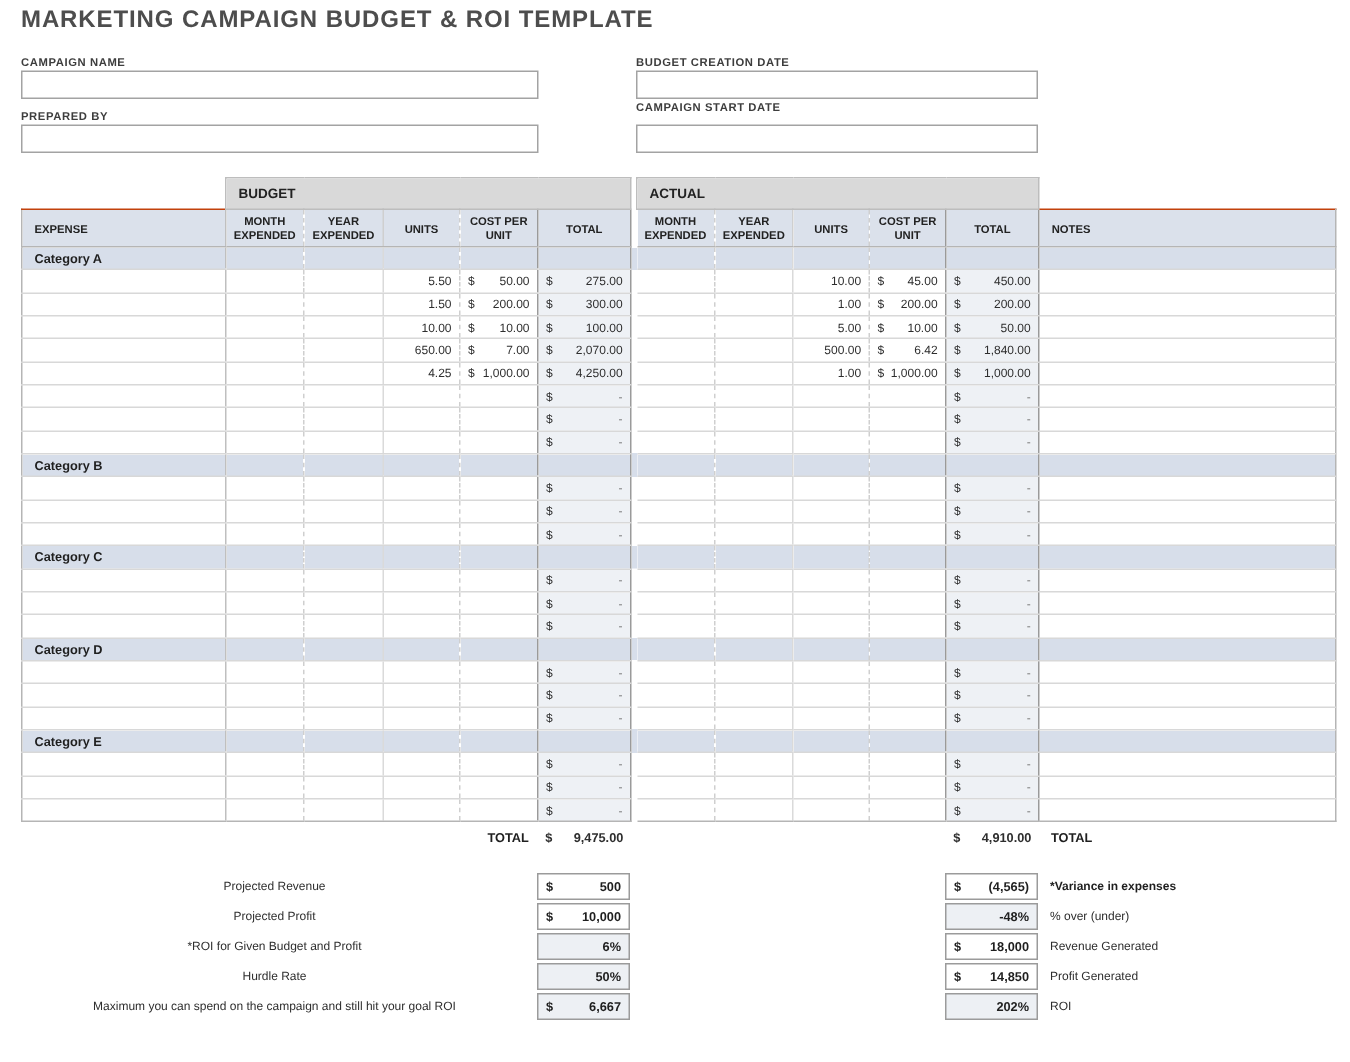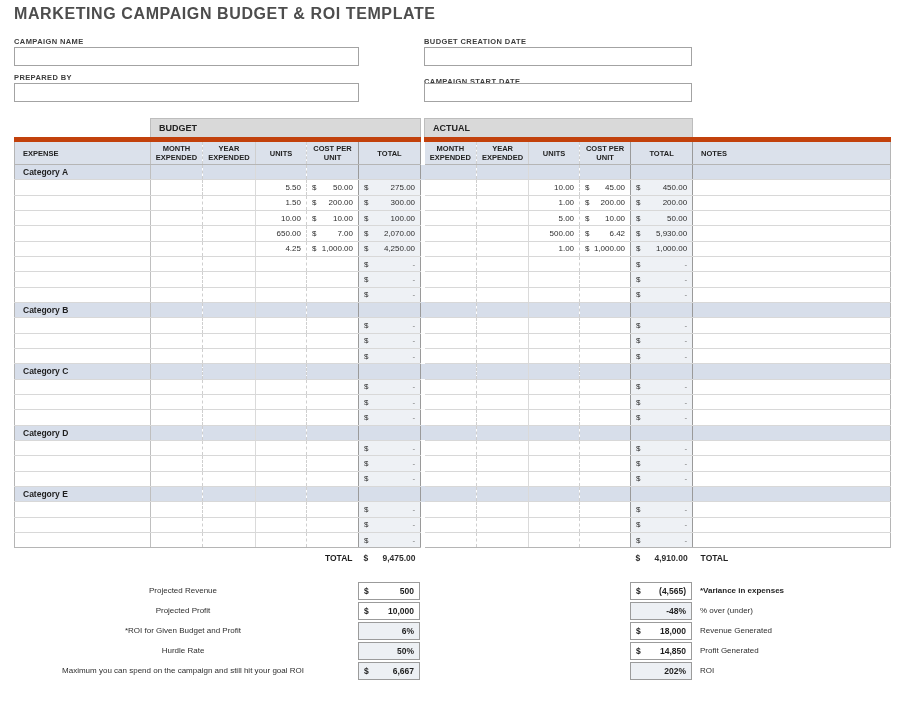--- a/index.html
+++ b/index.html
@@ -9,34 +9,34 @@
 
   
   .page-title { position:absolute; left:14px; top:5px; font-size:16px; font-weight:700;
     letter-spacing:.6px; color:#4d4d4d; }
   .flabel { position:absolute; font-size:7.5px; font-weight:700; letter-spacing:.4px; color:#3d3d3d; }
   .fbox { position:absolute; height:19px; border:1px solid #a3a3a3; background:#fff;
     font-size:9px; padding:0 4px; outline:none; font-family:"Liberation Sans", sans-serif; }
   .l-campaign { left:14px; top:37px; } .i-campaign { left:14px; top:47px; width:345px; }
   .l-prepared { left:14px; top:73px; } .i-prepared { left:14px; top:83px; width:345px; }
   .l-creation { left:424px; top:37px; } .i-creation { left:424px; top:47px; width:268px; }
-  .l-start { left:424px; top:77px; } .i-start { left:424px; top:83px; width:268px; }
+  .l-start { left:424px; top:67px; } .i-start { left:424px; top:83px; width:268px; }
 
   
   .sheet { position:absolute; left:14px; top:118px; }
   table { border-collapse:collapse; table-layout:fixed; width:876px; font-size:8px; color:#2e2e2e; }
   td, th { padding:0; vertical-align:middle; overflow:hidden; white-space:nowrap; }
 
   tr.band td { height:21px; }
   .band-block { background:#d9d9d9; border:1px solid #bdbdbd; font-weight:700; font-size:9px;
     text-align:left; padding-left:8px; color:#222; }
   .band-empty { background:#fff; }
 
   tr.head th { height:25px; background:#dbe1eb; font-size:7.5px; font-weight:700; color:#222;
-    text-align:center; line-height:1.2; border-top:5px solid #c2410c; border-bottom:1px solid #b5b5b5;
+    text-align:center; line-height:1.2; border-top:1px solid #c2410c; border-bottom:1px solid #b5b5b5;
     white-space:normal; }
   tr.head th.exp, tr.head th.notes { text-align:left; padding-left:8px; }
   tr.head th.gap { background:#fff; border:none; }
 
   tbody tr { height:15.33px; }
   tbody td { border-bottom:1px solid #d8d8d8; background:#fff; }
   td.exp { border-left:1px solid #b5b5b5; text-align:left; padding-left:8px; }
   td.m1 { border-left:1px solid #bfbfbf; }
   td.y  { border-left:1px dashed #cfcfcf; }
   td.u  { border-left:1px solid #dadada; }
@@ -203,21 +203,21 @@
             <td class="m1"></td>
             <td class="y"></td>
             <td class="u num">650.00</td>
             <td class="c money"><span class="cur">$</span><span class="val">7.00</span></td>
             <td class="t money"><span class="cur">$</span><span class="val">2,070.00</span></td>
             <td class="gap"></td>
             <td class="m2"></td>
             <td class="y"></td>
             <td class="u num">500.00</td>
             <td class="c money"><span class="cur">$</span><span class="val">6.42</span></td>
-            <td class="t money"><span class="cur">$</span><span class="val">5,930.00</span></td>
+            <td class="t money"><span class="cur">$</span><span class="val">1,840.00</span></td>
             <td class="notes"></td>
           </tr>
           <tr>
             <td class="exp"></td>
             <td class="m1"></td>
             <td class="y"></td>
             <td class="u num">4.25</td>
             <td class="c money"><span class="cur">$</span><span class="val">1,000.00</span></td>
             <td class="t money"><span class="cur">$</span><span class="val">4,250.00</span></td>
             <td class="gap"></td>

